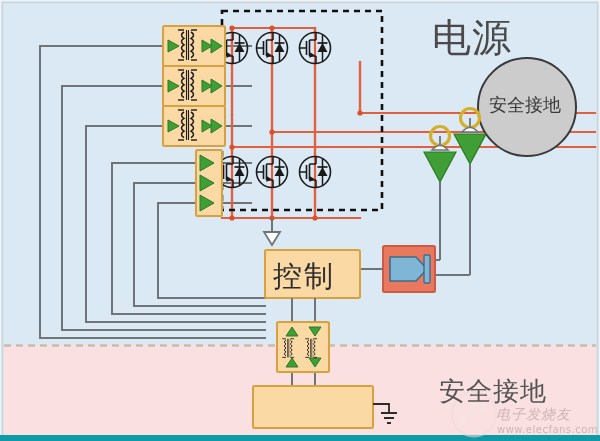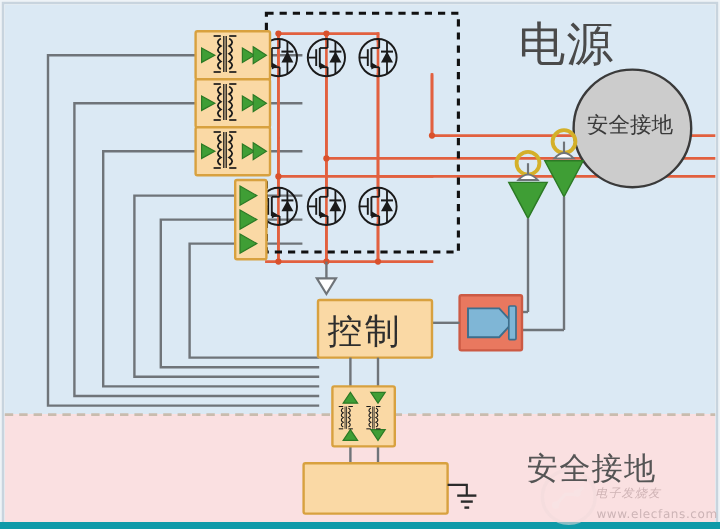--- a/index.html
+++ b/index.html
@@ -52,21 +52,21 @@
     letter-spacing: 2px;
   }
   #lbl-safety {
     left: 439px; top: 378px;
     font-size: 26px;
     color: #555555;
     letter-spacing: 1px;
   }
   #lbl-wm-cn {
     left: 496px; top: 407px;
-    font-size: 10px;
+    font-size: 14px;
     color: #cfb3b5;
     letter-spacing: 1px;
     font-style: italic;
   }
   #lbl-wm-url {
     left: 497px; top: 425px;
     font-size: 10px;
     color: #cdb4b6;
     letter-spacing: 0.5px;
   }

